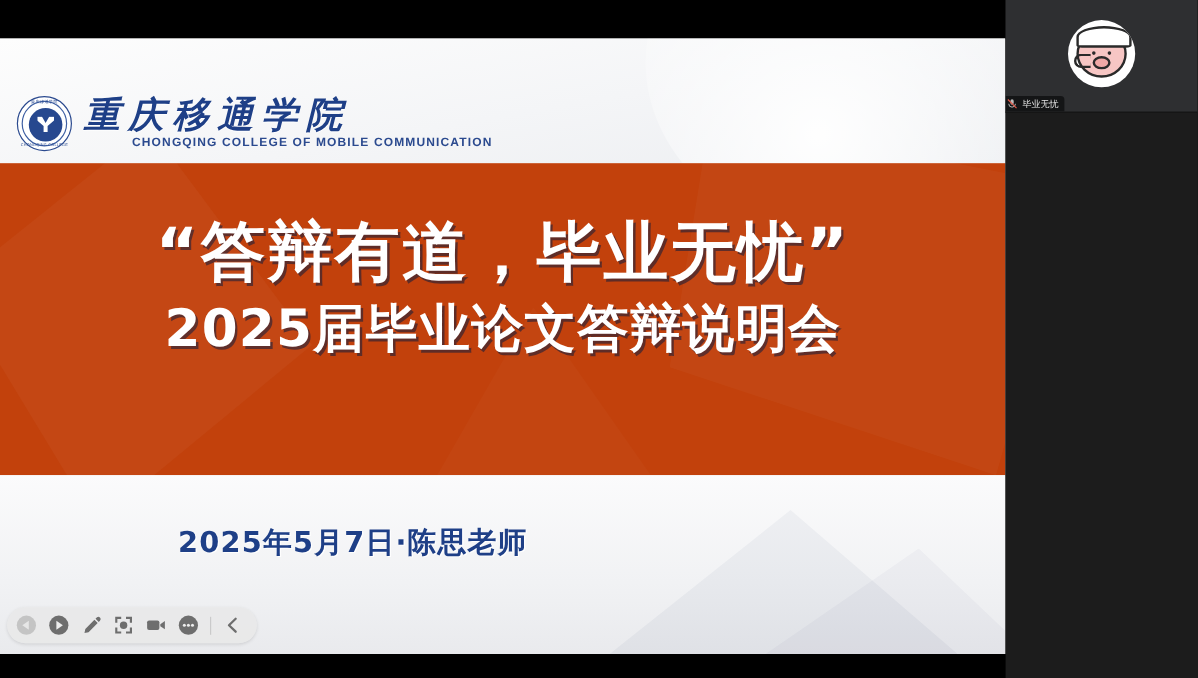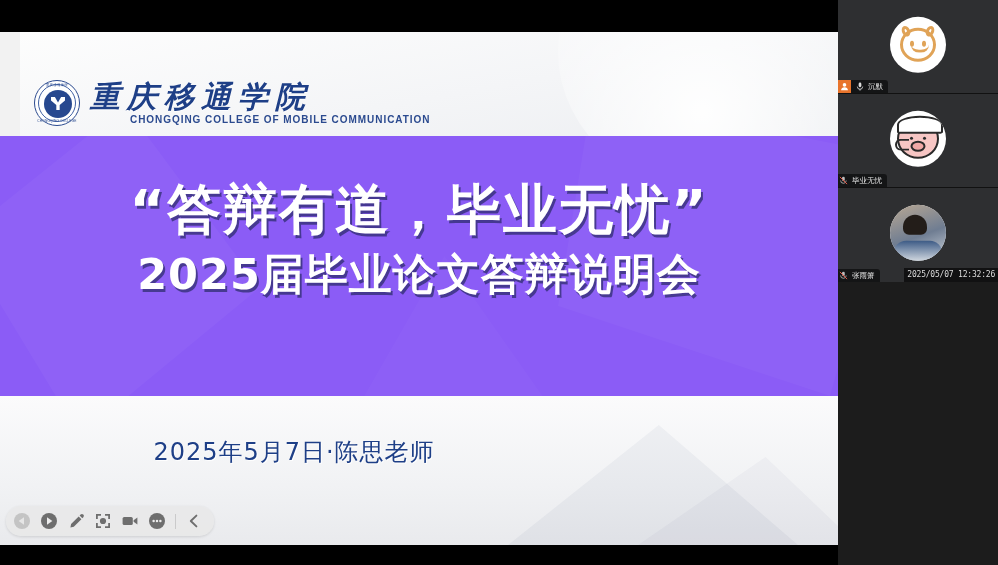--- a/index.html
+++ b/index.html
@@ -19,21 +19,20 @@
   #slide{
     position:absolute; left:0; top:32px; width:838px; height:513px;
     background:#f2f2f2; overflow:hidden;
   }
 
   
   #slide-header{
     position:absolute; left:0; top:0; width:838px; height:104px;
     background:linear-gradient(170deg,#fdfdfd 0%,#f4f5f7 55%,#eceef1 100%);
     overflow:hidden;
-    margin-left:20px;
   }
   #slide-header:after{
     content:""; position:absolute; right:-60px; top:-130px;
     width:360px; height:300px; border-radius:50%;
     background:radial-gradient(circle at 40% 70%,rgba(255,255,255,.95),rgba(230,234,240,0) 70%);
   }
   #logo-wrap{
     position:absolute; left:14px; top:48px;
     display:flex; align-items:center; gap:10px;
   }
@@ -75,21 +74,21 @@
   }
   #logo-en{
     font-size:10px; font-weight:700; color:#2b4a8f;
     letter-spacing:.95px; white-space:nowrap;
     transform:translateX(40px);
   }
 
   
   #blue-band{
     position:absolute; left:0; top:104px; width:838px; height:260px;
-    background:#8b5cf6; overflow:hidden;
+    background:#c2410c; overflow:hidden;
   }
   #blue-band .facet1,#blue-band .facet2,#blue-band .facet3{
     position:absolute; background:rgba(255,255,255,.035);
   }
   #blue-band .facet1{ left:-40px; top:-30px; width:300px; height:330px;
     clip-path:polygon(0 40%,55% 0,100% 55%,40% 100%); }
   #blue-band .facet2{ right:-60px; top:-40px; width:340px; height:300px;
     clip-path:polygon(10% 0,100% 20%,80% 100%,0 70%); background:rgba(255,255,255,.03); }
   #blue-band .facet3{ left:38%; bottom:-80px; width:280px; height:220px;
     clip-path:polygon(0 100%,45% 0,100% 100%); background:rgba(255,255,255,.025); }
@@ -113,21 +112,21 @@
   #lower .mnt1,#lower .mnt2{
     position:absolute; bottom:0; background:rgba(25,45,90,.045);
   }
   #lower .mnt1{ right:40px; width:290px; height:120px;
     clip-path:polygon(0 100%,52% 0,100% 100%); }
   #lower .mnt2{ right:-20px; width:220px; height:88px;
     clip-path:polygon(0 100%,58% 0,100% 100%); background:rgba(25,45,90,.03); }
   #subtitle{
     position:absolute; left:0; top:40px; width:100%;
     text-align:center; padding-right:250px;
-    color:#1e3f87; font-weight:400; font-size:24px; letter-spacing:1px;
+    color:#1e3f87; font-weight:700; font-size:24px; letter-spacing:1px;
     font-family:"DejaVu Sans","Liberation Sans",sans-serif;
     text-shadow:1px 1px 0 rgba(255,255,255,.9);
     white-space:nowrap;
   }
 
   
   #share-toolbar{
     position:absolute; left:6px; top:474px;
     height:30px; padding:0 8px 0 4px;
     display:flex; align-items:center; gap:3px;
@@ -332,47 +331,20 @@
             <path d="M10.4 2.6 4.8 8l5.6 5.4" fill="none" stroke="#6e6e6e" stroke-width="1.9" stroke-linecap="round" stroke-linejoin="round"></path>
           </svg>
         </div>
       </div>
 
     </div>
   </div>
 
   <div id="rail">
 
-    <div class="tile">
-      <div class="av a-smiley">
-        <div class="f">
-            <div class="ear1"></div>
-            <div class="ear2"></div>
-            <div class="e1"></div>
-            <div class="e2"></div>
-            <div class="m"></div>
-          </div>
-      </div>
-      <div class="nameplate">
-        <div class="host-chip">
-          <svg width="9" height="9" viewBox="0 0 10 10">
-              <circle cx="5" cy="3.2" r="2" fill="#fff"></circle>
-              <path d="M1.2 9.2c0-2.1 1.7-3.3 3.8-3.3s3.8 1.2 3.8 3.3z" fill="#fff"></path>
-            </svg>
-        </div>
-        <div class="mic-ico">
-          <svg width="8" height="9" viewBox="0 0 8 10">
-              <rect x="2.5" y="0.6" width="3" height="5.2" rx="1.5" fill="#dcdcdc"></rect>
-              <path d="M1 5.1a3 3 0 0 0 6 0" fill="none" stroke="#dcdcdc" stroke-width="0.9"></path>
-              <path d="M4 8v1.6" stroke="#dcdcdc" stroke-width="0.9"></path>
-            </svg>
-        </div>
-        <div class="pname">沉默</div>
-      </div>
-    </div>
 
 
 
 
     <div class="tile">
       <div class="av a-pig">
         <div class="hd">
             <div class="hair"></div>
             <div class="eL"></div>
             <div class="eR"></div>
@@ -385,31 +357,15 @@
           <svg width="9" height="9" viewBox="0 0 10 10">
               <rect x="3.4" y="0.8" width="3" height="5" rx="1.5" fill="#bdbdbd"></rect>
               <path d="M1.8 5a3.1 3.1 0 0 0 6.2 0" fill="none" stroke="#bdbdbd" stroke-width="0.9"></path>
               <path d="M1 1 9 9" stroke="#e05a4a" stroke-width="1.1"></path>
             </svg>
         </div>
         <div class="pname">毕业无忧</div>
       </div>
     </div>
 
-    <div class="tile" style="border-bottom:none;">
-      <div class="av">
-          <div class="inner a-photo3"></div>
-        </div>
-      <div class="nameplate">
-        <div class="mic-ico">
-          <svg width="9" height="9" viewBox="0 0 10 10">
-              <rect x="3.4" y="0.8" width="3" height="5" rx="1.5" fill="#bdbdbd"></rect>
-              <path d="M1.8 5a3.1 3.1 0 0 0 6.2 0" fill="none" stroke="#bdbdbd" stroke-width="0.9"></path>
-              <path d="M1 1 9 9" stroke="#e05a4a" stroke-width="1.1"></path>
-            </svg>
-        </div>
-        <div class="pname">张雨箫</div>
-      </div>
-      <div id="timestamp">2025/05/07 12:32:26</div>
-    </div>
 
   </div>
 </div>
 
 </body></html>

